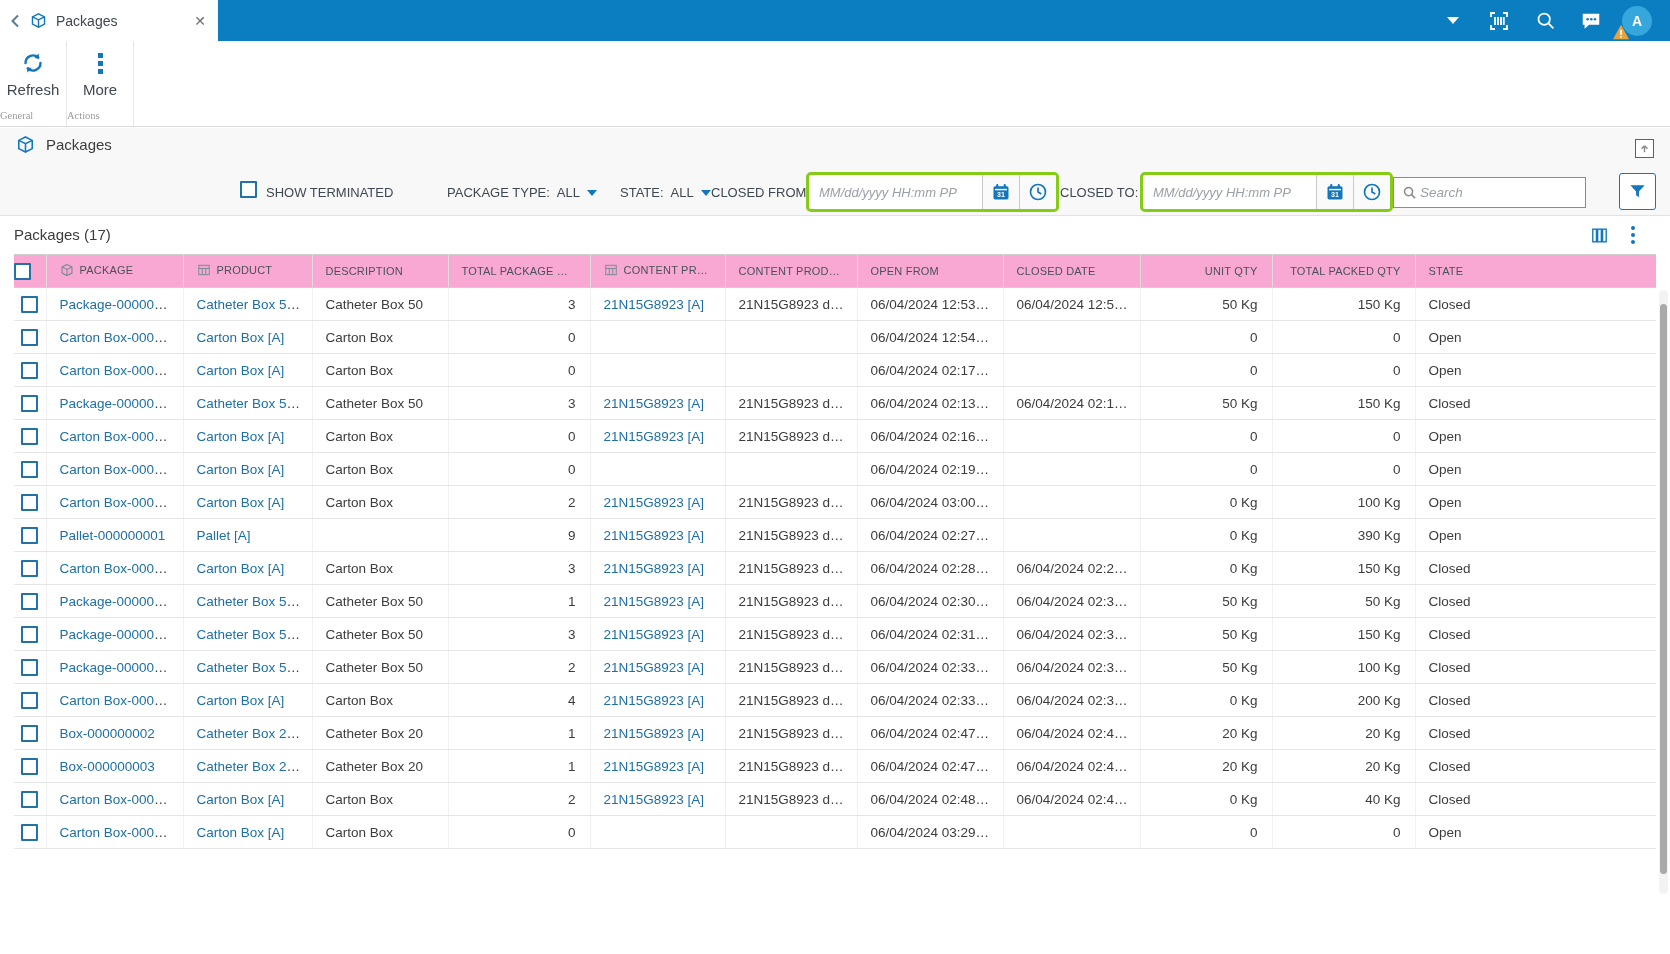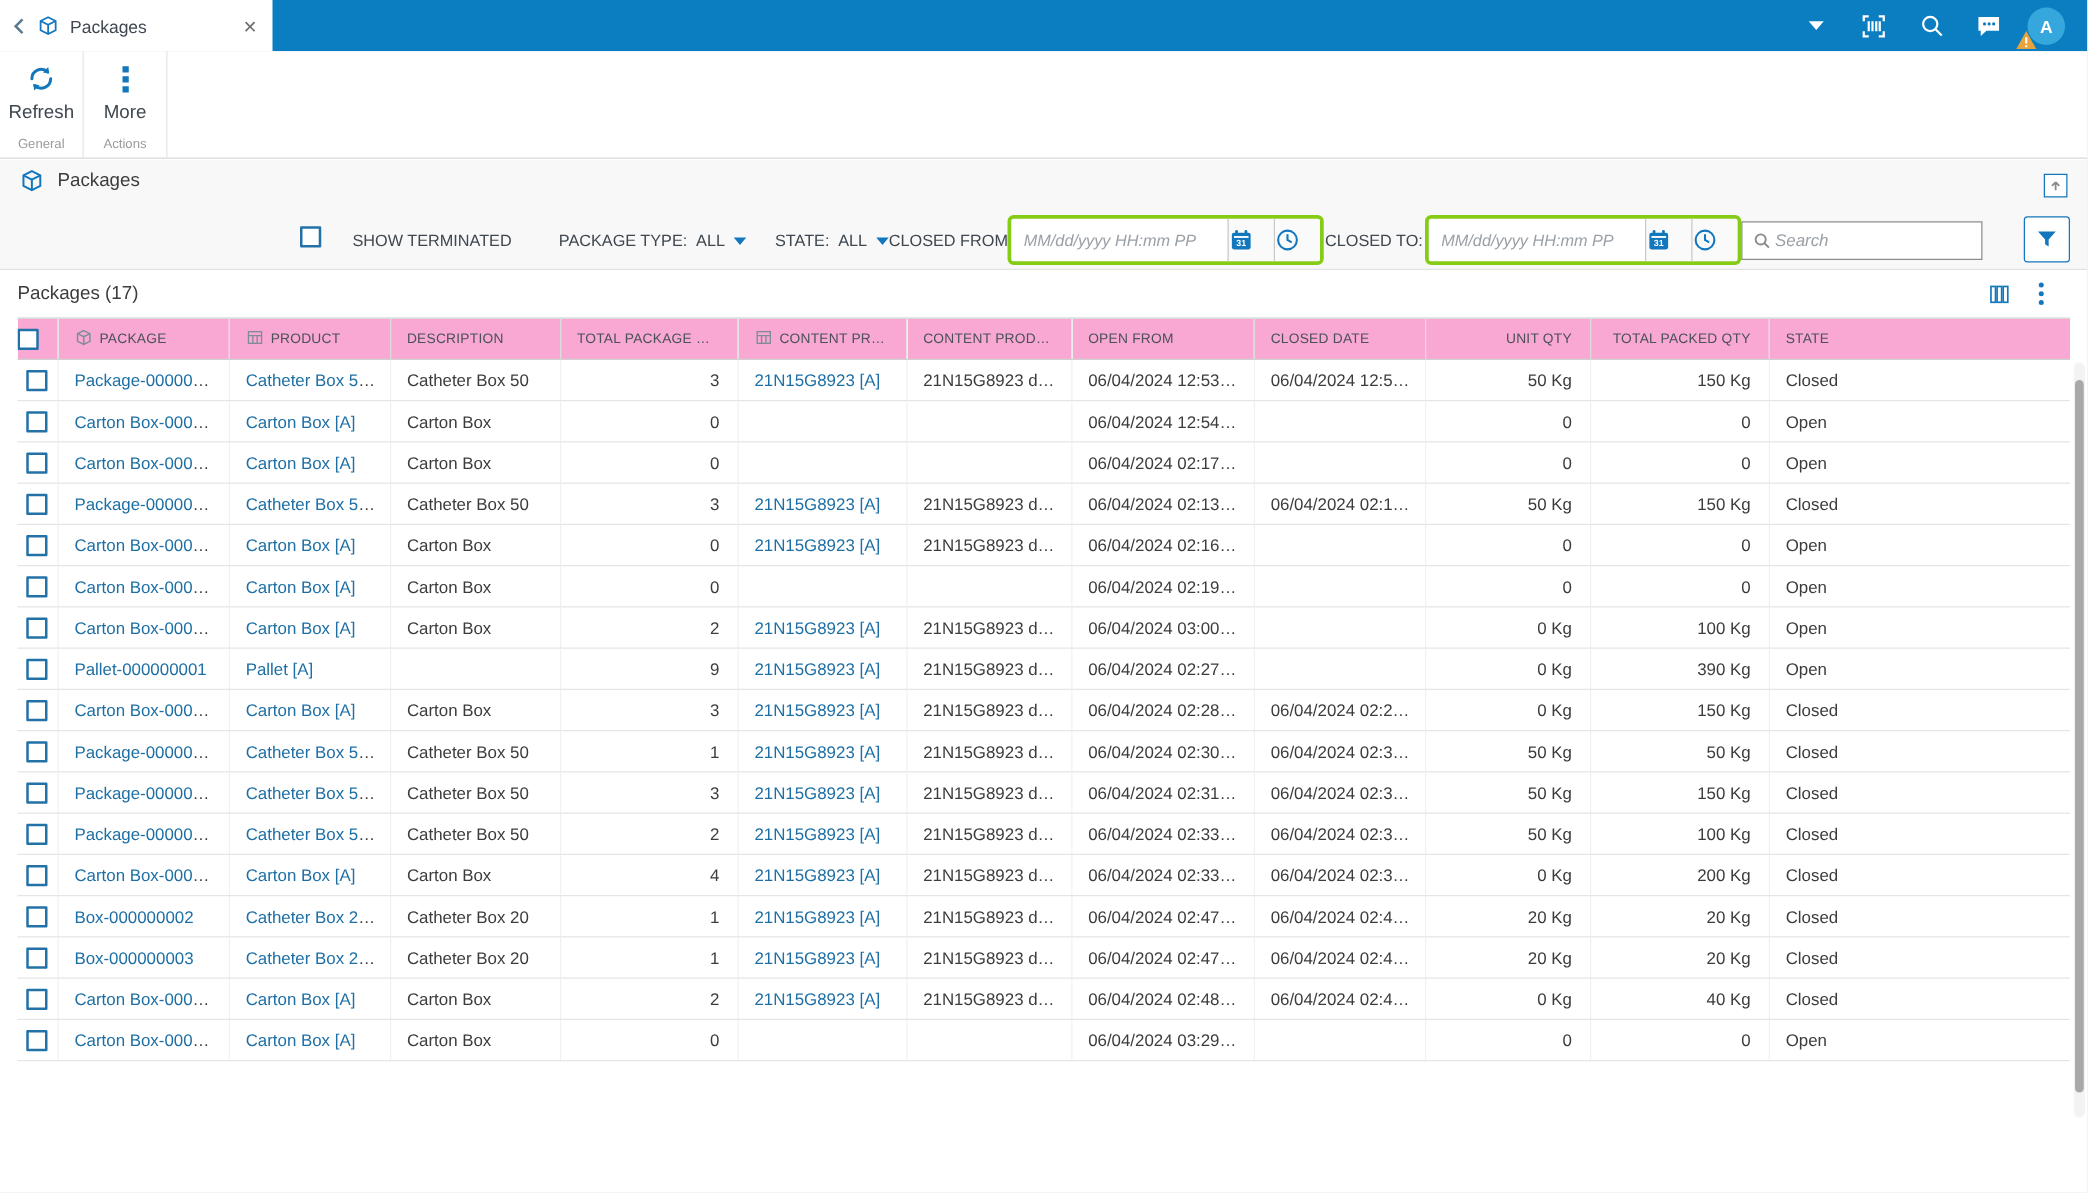--- a/index.html
+++ b/index.html
@@ -16,40 +16,40 @@
   .tb-btn { width:46px; height:41px; display:flex; align-items:center; justify-content:center; position:relative; }
   .caret-down-white { width:0; height:0; border-left:6px solid transparent; border-right:6px solid transparent; border-top:7px solid #fff; }
   .avatar { width:30px; height:30px; border-radius:50%; background:#35a7dd; color:#fff; font-size:14px; font-weight:bold; display:flex; align-items:center; justify-content:center; position:relative; }
   .avatar-badge { position:absolute; left:-10px; bottom:-4px; width:18px; height:16px; }
 
   
   .ribbon { position:absolute; left:0; top:41px; width:100%; height:86px; background:#fff; border-bottom:1px solid #d9d9d9; display:flex; }
   .ribbon-group { position:relative; display:flex; justify-content:center; padding:0 6px; border-right:1px solid #e6e6e6; min-width:67px; }
   .ribbon-btn { display:flex; flex-direction:column; align-items:center; gap:6px; padding-top:10px; cursor:pointer; background:none; border:none; }
   .ribbon-btn .rlabel { font-size:15px; color:#3f4750; font-family:"Liberation Sans", sans-serif; }
-  .group-label { position:absolute; bottom:5px; left:0; right:0; text-align:center; font-size:10.5px; color:#9b9b9b; }
+  .group-label { position:absolute; bottom:5px; left:0; right:0; font-size:10.5px; color:#9b9b9b;font-family:Liberation Serif, serif; }
   .more-dots { display:flex; flex-direction:column; gap:3px; height:24px; justify-content:center; }
   .more-dots i { width:5px; height:5px; background:#1277bd; display:block; }
 
   
   .headerband { position:absolute; left:0; top:128px; width:100%; height:88px; background:#f8f8f8; border-bottom:1px solid #e2e2e2; }
   .page-title-row { position:absolute; left:16px; top:7px; display:flex; align-items:center; gap:11px; }
   .page-title { font-size:15px; color:#3c3c3c; }
   .collapse-btn { position:absolute; right:16px; top:11px; width:19px; height:19px; background:#fff; border:1px solid #1277bd; display:flex; align-items:center; justify-content:center; cursor:pointer; }
 
   .f-label { position:absolute; font-size:13px; color:#3f4750; top:57px; white-space:nowrap; }
   .checkbox { display:inline-block; width:17px; height:17px; border:2px solid #2272a7; background:#fff; border-radius:1px; cursor:pointer; }
   .cb-filter { position:absolute; left:240px; top:53px; }
   .dd { position:absolute; top:57px; display:flex; align-items:center; gap:7px; cursor:pointer; }
   .dd .val { font-size:13px; color:#3f4750; }
   .caret-blue { width:0; height:0; border-left:5px solid transparent; border-right:5px solid transparent; border-top:6px solid #1277bd; }
   .dategroup { position:absolute; top:44px; width:253px; height:40px; background:#fff; border:3px solid #84cc16; border-radius:5px; display:flex; overflow:hidden; }
   .dategroup input { flex:1; min-width:0; border:none; outline:none; padding:0 10px; font-size:13px; font-family:"Liberation Sans", sans-serif; background:transparent; color:#3f4750; }
   .dategroup input::placeholder, .searchbox input::placeholder { font-style:italic; color:#9aa0a6; }
-  .dg-btn { width:37px; border:none; border-left:1px solid #c9c9c9; background:#fafafa; display:flex; align-items:center; cursor:pointer; }
+  .dg-btn { width:37px; border:none; border-left:1px solid #c9c9c9; background:#fafafa; display:flex; align-items:center; justify-content:center; cursor:pointer; }
   .searchbox { position:absolute; left:1393px; top:49px; width:193px; height:31px; background:#fff; border:1px solid #8c8c8c; display:flex; align-items:center; padding:0 8px; gap:3px; }
   .searchbox input { flex:1; border:none; outline:none; font-size:13.5px; font-family:"Liberation Sans", sans-serif; color:#3f4750; background:transparent; }
   .filter-btn { position:absolute; left:1619px; top:45px; width:37px; height:37px; background:#fff; border:1px solid #1277bd; border-radius:3px; display:flex; align-items:center; justify-content:center; cursor:pointer; }
 
   
   .content { position:absolute; left:0; top:217px; width:100%; height:737px; background:#fff; }
   .grid-title { position:absolute; left:14px; top:9px; font-size:15px; color:#3c3c3c; }
   .grid-tool { position:absolute; top:7px; width:22px; height:22px; display:flex; align-items:center; justify-content:center; cursor:pointer; }
   .grid-tool.columns { right:60px; }
   .grid-tool.kebab { right:26px; }
@@ -184,21 +184,21 @@
       </span>
       <span class="page-title">Packages</span>
     </div>
     <div class="collapse-btn">
       <svg width="11" height="11" viewBox="0 0 12 12">
           <path d="M6 10 V3 M6 3 L2.8 6.2 M6 3 L9.2 6.2" fill="none" stroke="#8a8a8a" stroke-width="1.6"></path>
         </svg>
     </div>
 
     <span class="checkbox cb-filter"></span>
-    <span class="f-label" style="left:266px;margin-left:16px;">SHOW TERMINATED</span>
+    <span class="f-label" style="left:266px;">SHOW TERMINATED</span>
 
     <div class="dd" style="left:447px;">
       <span class="val">PACKAGE TYPE:</span>
       <span class="val">ALL</span>
       <span class="caret-blue"></span>
     </div>
     <div class="dd" style="left:620px;">
       <span class="val">STATE:</span>
       <span class="val">ALL</span>
       <span class="caret-blue"></span>

